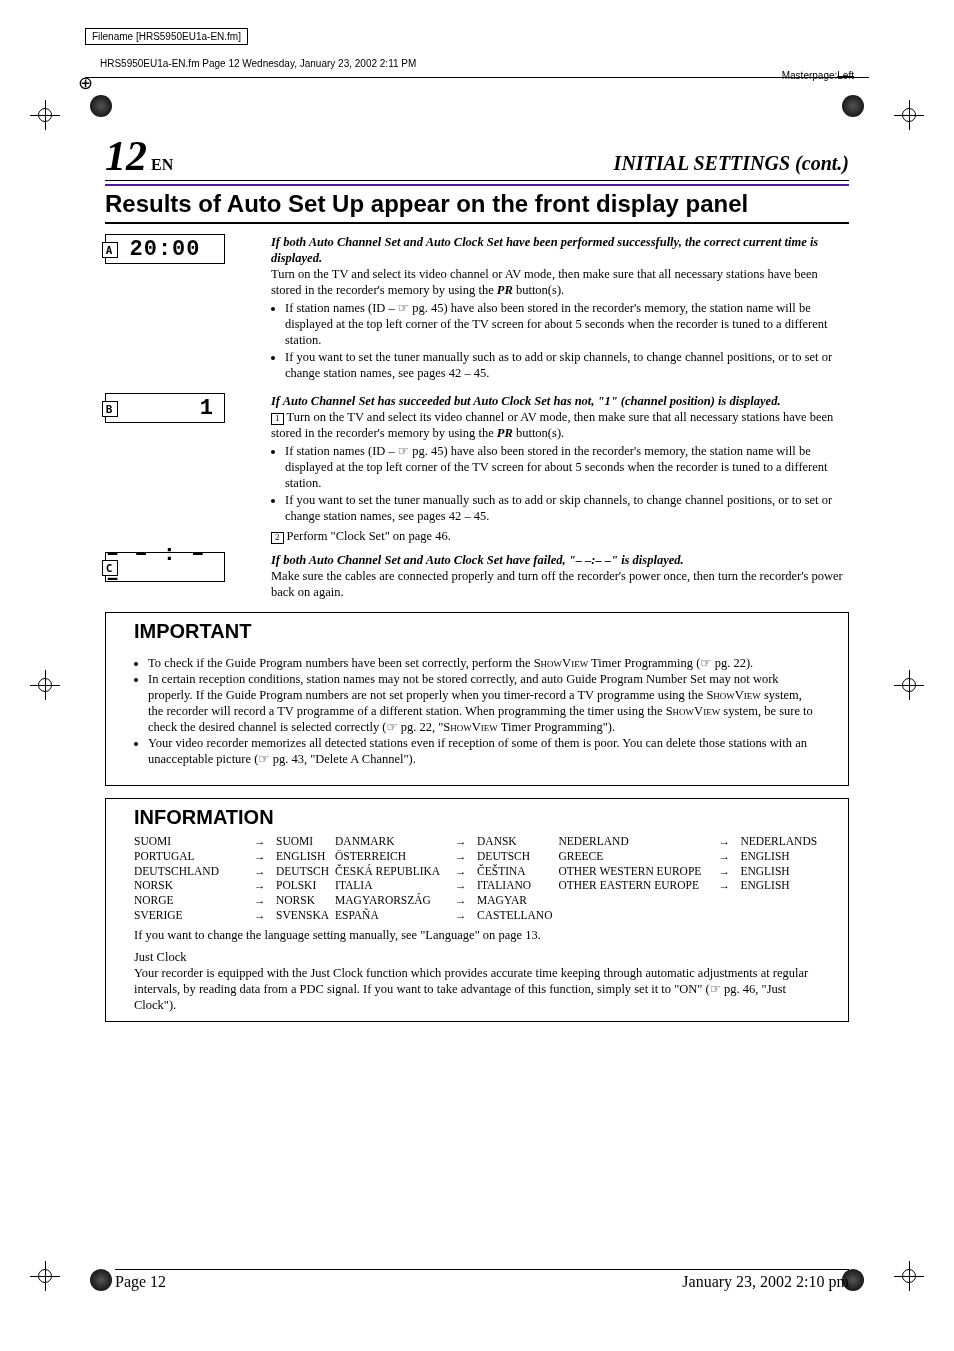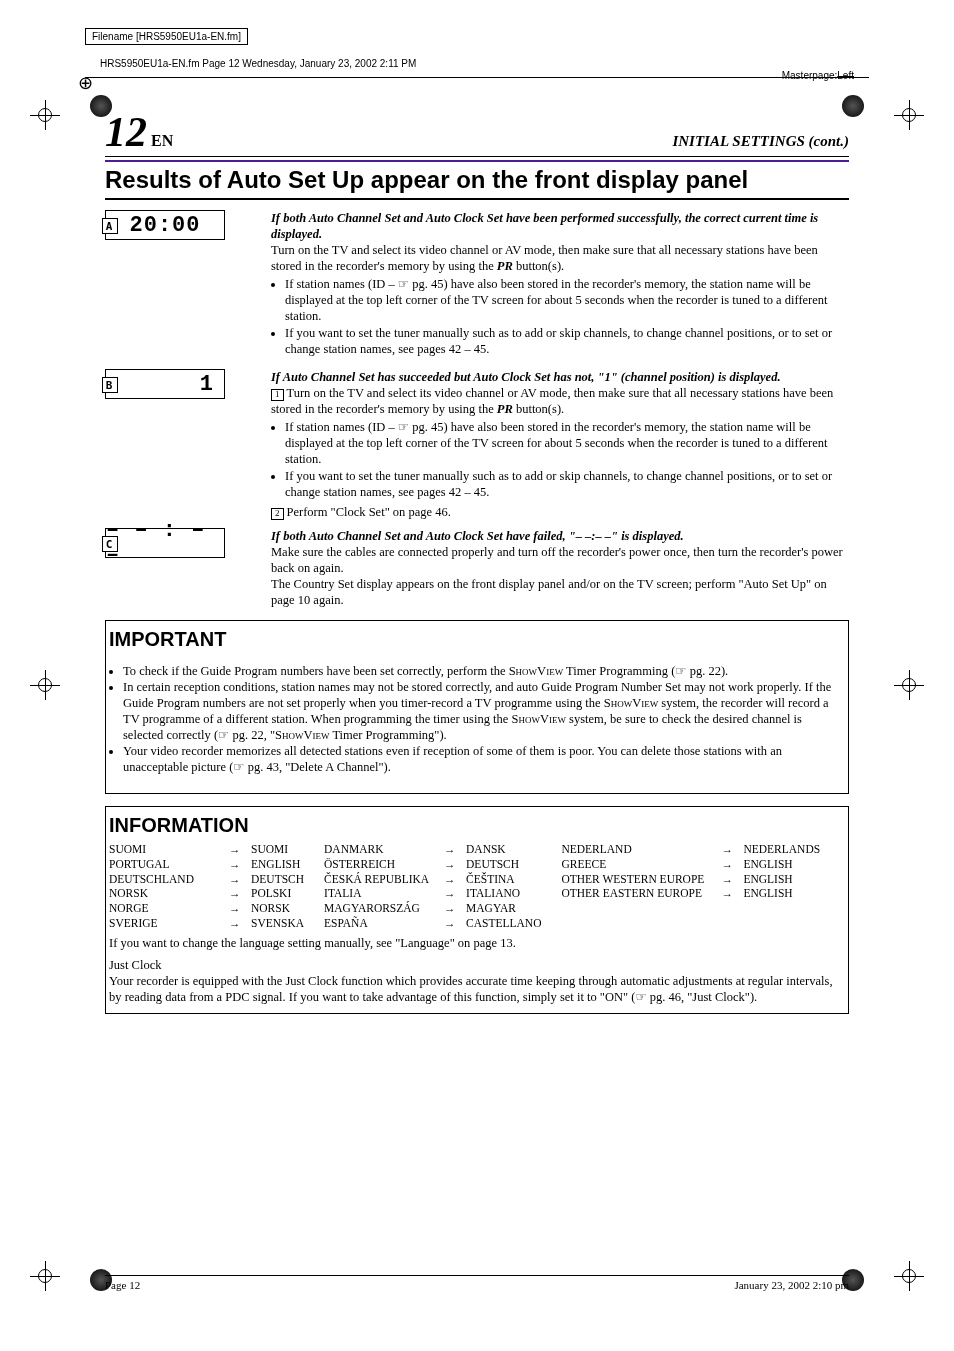--- a/index.html
+++ b/index.html
@@ -68,41 +68,41 @@
     height: 1px; background: #000;
   }
   .hr-mark {
     position: absolute;
     top: 72px; left: 78px;
     font-size: 18px;
   }
 
   .content {
     position: absolute;
-    top: 108px; left: 105px; right: 105px;
+    top: 132px; left: 105px; right: 105px;
   }
   .header-row {
     display: flex;
     align-items: baseline;
     justify-content: space-between;
     border-bottom: 1px solid #000;
     margin-bottom: 3px;
   }
   .page-num {
     font-family: "Times New Roman", serif;
     font-weight: bold;
     font-style: italic;
     font-size: 42px;
   }
   .page-num .en { font-size: 16px; font-style: normal; font-weight: bold; margin-left: 4px;}
   .section-title {
     font-family: "Times New Roman", serif;
     font-weight: bold;
     font-style: italic;
-    font-size: 15px;
+    font-size: 20px;
   }
   .main-heading {
     font-family: Arial, sans-serif;
     font-weight: bold;
     font-size: 24px;
     border-top: 2px solid #4c1d95;
     border-bottom: 2px solid #000;
     padding: 4px 0;
     margin-bottom: 10px;
   }
@@ -130,42 +130,42 @@
   .display-row { display:flex; align-items:center; gap:2px;}
 
   .text-col { flex: 1; font-family: "Times New Roman", serif; font-size: 12.5px; line-height: 1.28; }
   .text-col .bold { font-weight: bold; font-style: italic; }
   .text-col ul { margin: 2px 0 4px 0; padding-left: 14px; list-style: disc; }
   .text-col li { margin-bottom: 1px; }
   .boxednum { border:1px solid #000; font-size:9px; padding:0 3px; margin-right:3px; display:inline-block; line-height:1.1;}
 
   .important-box, .info-box {
     border: 1px solid #000;
-    padding: 6px 3px 8px;
+    padding: 6px 28px 8px;
     margin-top: 12px;
     font-family: "Times New Roman", serif;
     font-size: 12.5px;
     line-height: 1.28;
   }
   .box-title { font-family: Arial, sans-serif; font-weight: bold; font-size: 20px; margin-bottom: 2px; }
   .important-box ul, .info-box ul { margin: 10px 0; padding-left: 14px; list-style: disc; }
-  .lang-table { display:flex; gap: 20px; font-size: 11.5px; margin: 4px 0;}
+  .lang-table { display:flex; gap: 6px; font-size: 11.5px; margin: 4px 0;}
   .lang-col { display:flex; flex-direction:column; }
   .lang-row { display:flex; white-space: nowrap; }
   .lang-src { width: 120px; }
   .lang-arrow { width: 22px; }
   .sc { font-variant: small-caps; }
 
   .footer {
     position: absolute;
-    bottom: 60px; left: 105px; right: 105px;
+    bottom: 60px; left: 115px; right: 105px;
     display: flex;
     justify-content: space-between;
     font-family: "Times New Roman", serif;
-    font-size: 11px;
+    font-size: 16px;
     border-top: 1px solid #000;
     padding-top: 3px;
   }
   .seg7 { font-family: 'Courier New', monospace; font-weight: bold; letter-spacing: 1px; }
 </style>
 </head>
 <body>
 
 <div class="registration reg-tl">
     <div class="reg-circle"></div>
@@ -257,21 +257,20 @@
       <div class="display-row">
         <div class="display-frame">
           <span class="frame-label">C</span>
           <span class="seg7">– – : – –</span>
         </div>
       </div>
     </div>
     <div class="text-col">
       <div class="bold">If both Auto Channel Set and Auto Clock Set have failed, "– –:– –" is displayed.</div>
       <div>Make sure the cables are connected properly and turn off the recorder's power once, then turn the recorder's power back on again.</div>
-      <div>The Country Set display appears on the front display panel and/or on the TV screen; perform "Auto Set Up" on page 10 again.</div>
     </div>
   </div>
 
   <div class="important-box">
     <div class="box-title">IMPORTANT</div>
     <ul>
       <li>
         <span>To check if the Guide Program numbers have been set correctly, perform the </span><span class="sc">ShowView</span><span> Timer Programming (☞ pg. 22).</span>
       </li>
       <li>

